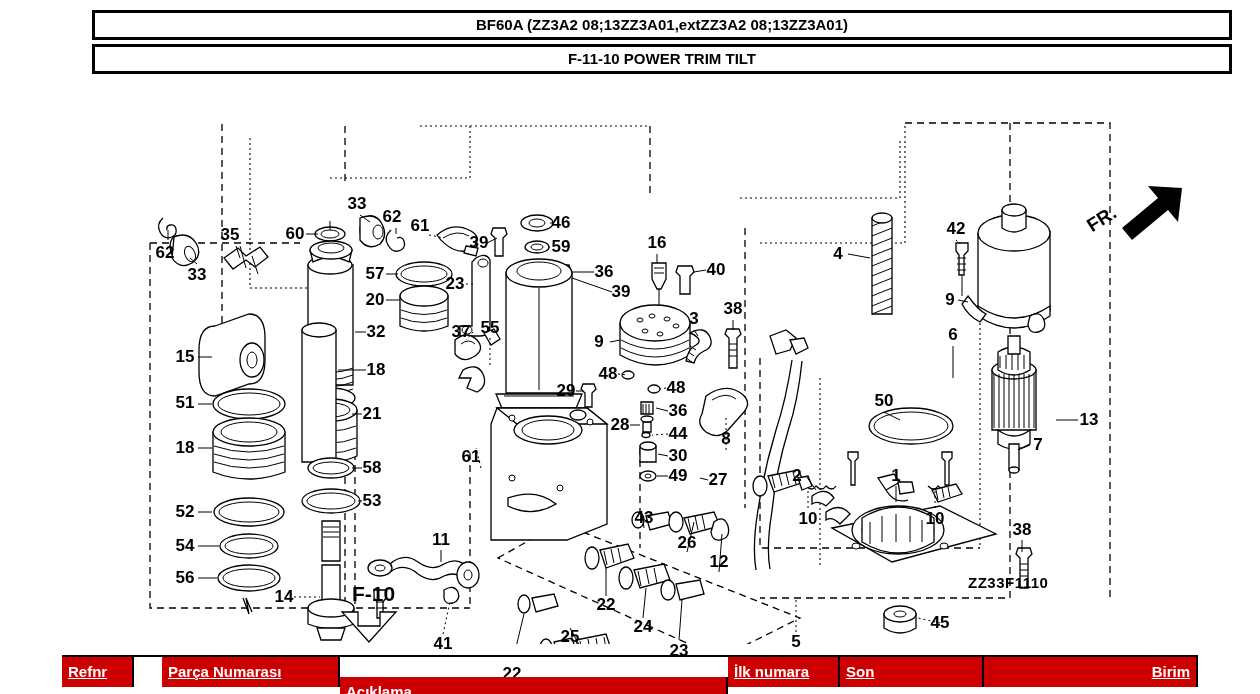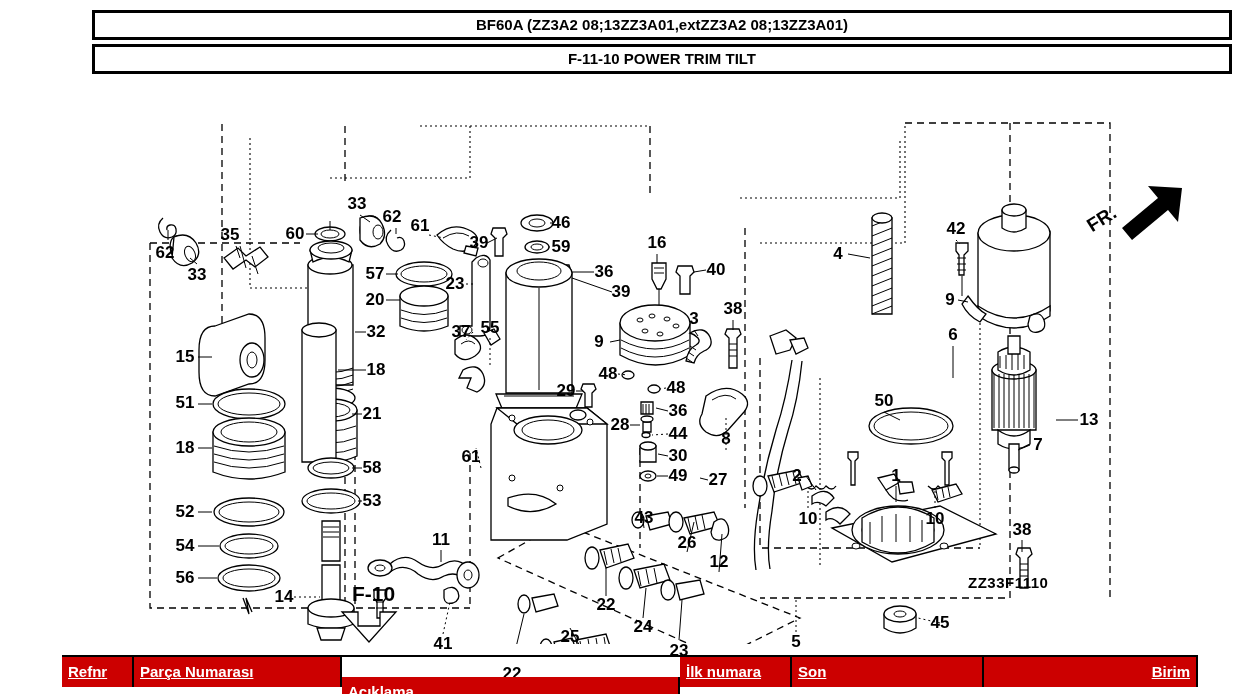--- a/index.html
+++ b/index.html
@@ -79,24 +79,24 @@
     white-space: nowrap;
     overflow: hidden;
   }
   .parts-table .th span {
     text-decoration: underline;
   }
   .parts-table .th.align-right {
     text-align: right;
   }
   .col-refnr      { width: 72px; }
-  .col-partno     { width: 208px; }
+  .col-partno     { width: 178px; margin-left: 28px; }
   .col-desc       { flex: 1 1 auto; margin-top: 20px; }
   .col-firstno    { width: 112px; }
-  .col-last       { width: 192px; }
+  .col-last       { width: 144px; }
   .col-unit       { width: 214px; }
   .col-types      { width: 160px; border-right: none !important; }
 </style>
 </head>
 <body>
 
 <div class="header-stack">
   <div class="title-bar primary">BF60A (ZZ3A2 08;13ZZ3A01,extZZ3A2 08;13ZZ3A01)</div>
   <div class="title-bar secondary">F-11-10 POWER TRIM TILT</div>
 </div>

